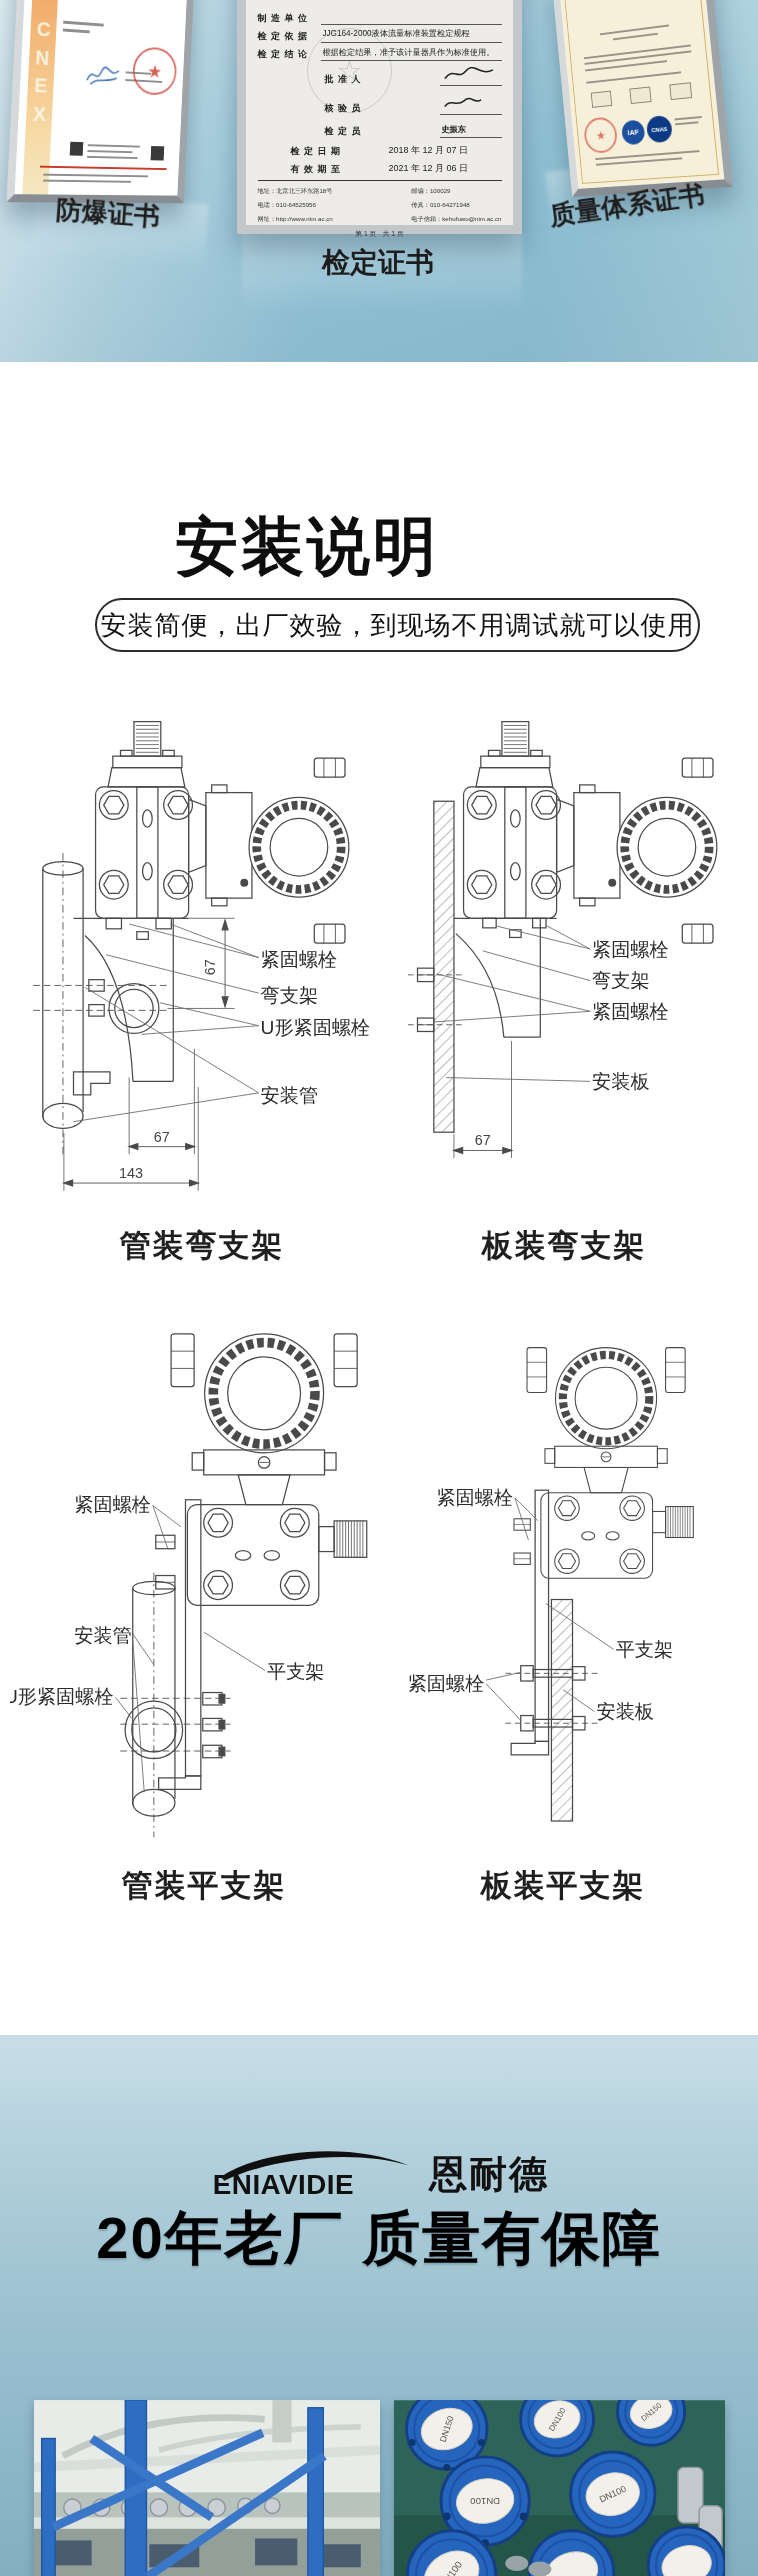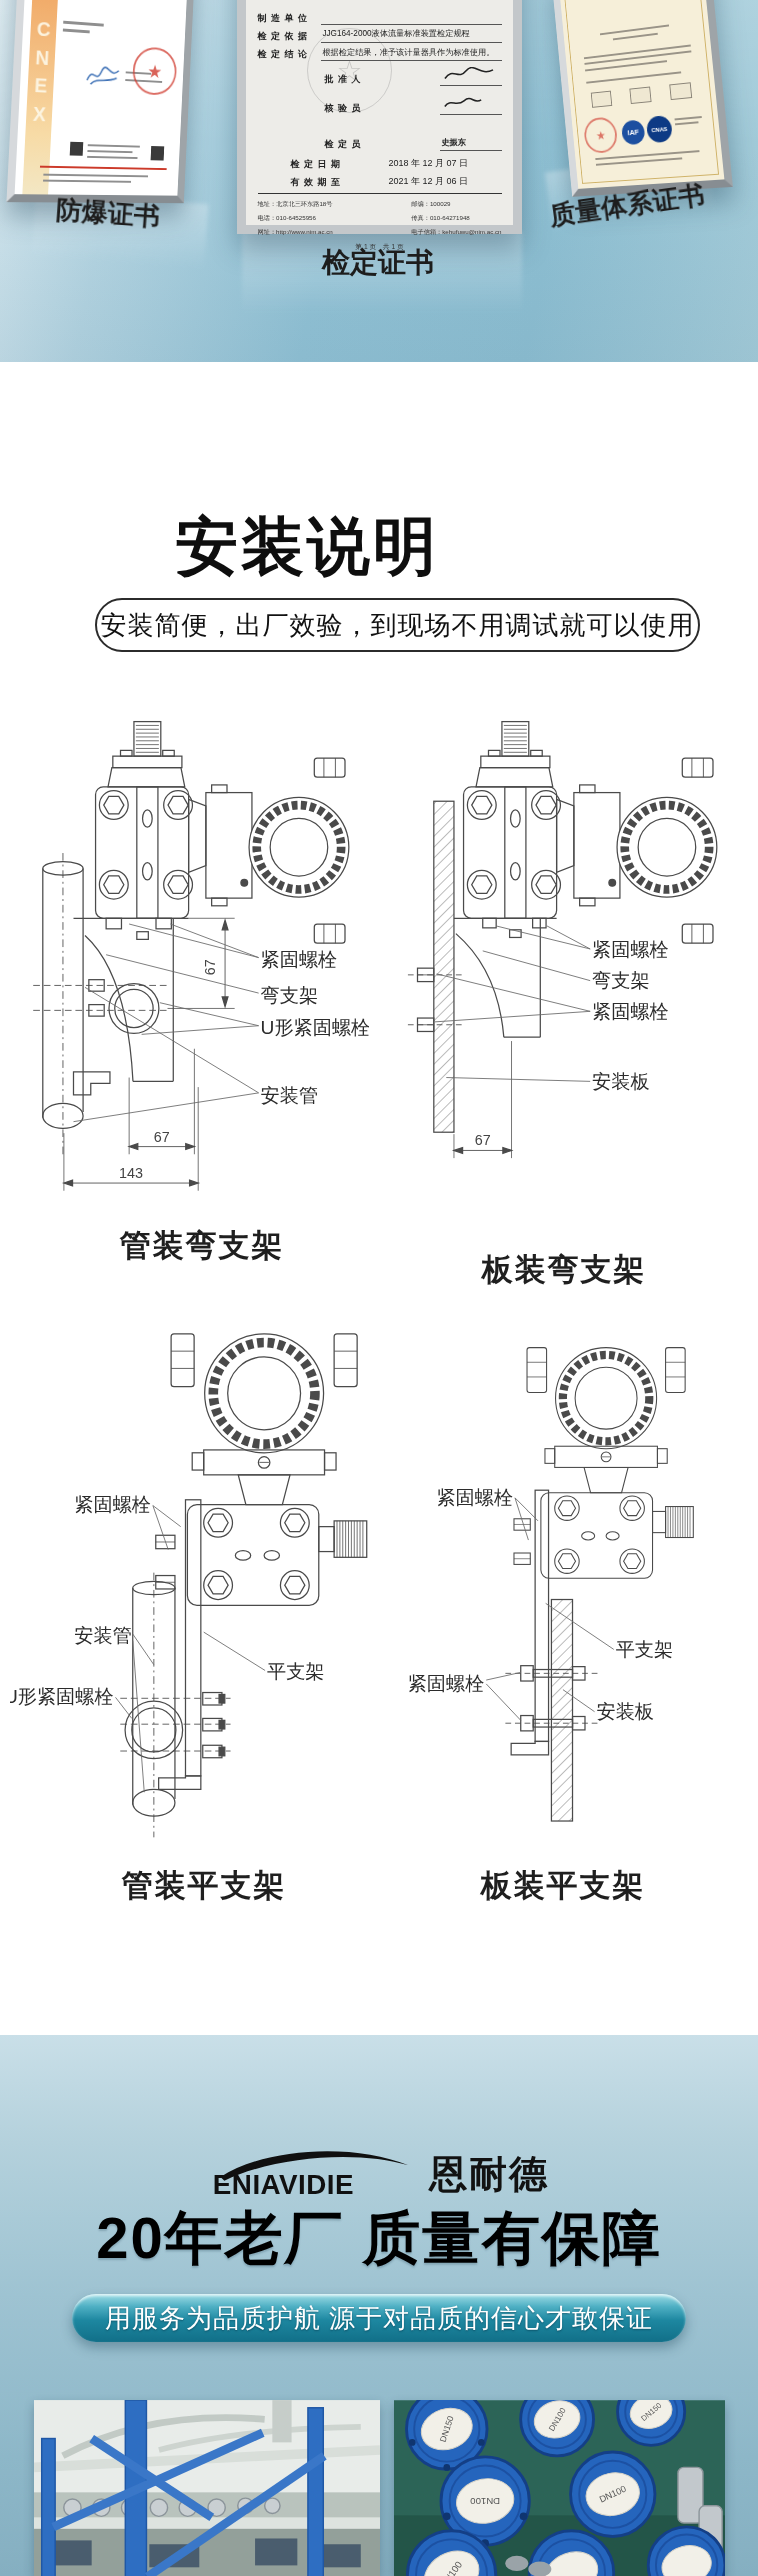--- a/index.html
+++ b/index.html
@@ -124,21 +124,21 @@
           </span>
         </div>
         <div class="vrow" style="margin-top:10px;">
           <span class="k" style="padding-left:67px;width:115px;">核 验 员</span>
           <span class="v">
             <svg width="44" height="14.4" viewBox="0 0 46 15">
                 <path d="M4,11 C10,2 16,12 24,5 S34,9 42,4" stroke="#222" stroke-width="1.6" fill="none"></path>
               </svg>
           </span>
         </div>
-        <div class="vrow" style="margin-top:22px;">
+        <div class="vrow" style="margin-top:9px;">
           <span class="k" style="padding-left:67px;width:115px;">检 定 员</span>
           <span class="v hand">史振东</span>
         </div>
         <div class="vrow" style="margin-top:5.8px;">
           <span class="k" style="padding-left:33px;width:96px;">检 定 日 期</span>
           <span class="v" style="border-bottom:none;font-size:9px;">2018 年 12 月 07 日</span>
         </div>
         <div class="vrow">
           <span class="k" style="padding-left:33px;width:96px;">有 效 期 至</span>
           <span class="v" style="border-bottom:none;font-size:9px;">2021 年 12 月 06 日</span>
@@ -347,21 +347,21 @@
           <text x="202" y="303">紧固螺栓</text>
           <text x="202" y="336">弯支架</text>
           <text x="202" y="368">紧固螺栓</text>
           <text x="202" y="441">安装板</text>
         </g>
         <text x="88" y="500" font-size="15" fill="#444" stroke="none" text-anchor="middle" font-family="Liberation Sans, sans-serif">67</text>
       </svg>
     </div>
 
     <div class="caption" style="left:58px;top:863px;">管装弯支架</div>
-    <div class="caption" style="left:420px;top:863px;margin-top:24px;">板装弯支架</div>
+    <div class="caption" style="left:420px;top:863px;">板装弯支架</div>
 
     <div class="diag" style="left:9.6px;top:946px;">
       <svg width="374" height="537" viewBox="0 0 390 560" stroke="#4a4a4a" stroke-width="1.3" fill="none">
 
         <rect x="183" y="200" width="16" height="288"></rect>
         <polygon points="199,488 199,502 155,502 155,490 183,490 183,488"></polygon>
         <use href="#txs" x="265" y="89"></use>
 
         <ellipse cx="150" cy="292" rx="22" ry="7"></ellipse>
         <path d="M128,292 V518 M172,292 V512"></path>
@@ -438,23 +438,20 @@
 
   <div class="sec-bottom">
     <div class="logo-row">
       <svg width="209" height="52" viewBox="0 0 218 54">
         <path d="M12,30 C58,0 150,-6 208,18 C156,2 70,8 16,34 Z" fill="#101010"></path>
         <text x="4" y="48" font-size="29" font-weight="800" fill="#101010" letter-spacing="0.5" font-family="Liberation Sans, sans-serif">ENIAVIDIE</text>
       </svg>
       <span class="logo-cn">恩耐德</span>
     </div>
     <div class="headline">20年老厂 质量有保障</div>
-    <div class="capsule">
-      <span>用服务为品质护航 源于对品质的信心才敢保证</span>
-    </div>
 
     <div class="photo" style="left:34px;width:346px;">
       <svg width="346" height="177" viewBox="0 0 360 184">
         <rect width="360" height="184" fill="#e8ece9"></rect>
         <rect y="96" width="360" height="88" fill="#b9c3bd"></rect>
         <path d="M30,58 Q120,10 240,20" stroke="#c2cac5" stroke-width="7" fill="none"></path>
         <path d="M130,52 Q210,30 340,28" stroke="#cdd4cf" stroke-width="6" fill="none"></path>
         <rect x="248" y="0" width="20" height="44" fill="#c6cdc9"></rect>
         <path d="M0,70 L360,52" stroke="#d8ded9" stroke-width="10"></path>
         <g fill="#c9cfd2" stroke="#8b949a" stroke-width="1.5">

